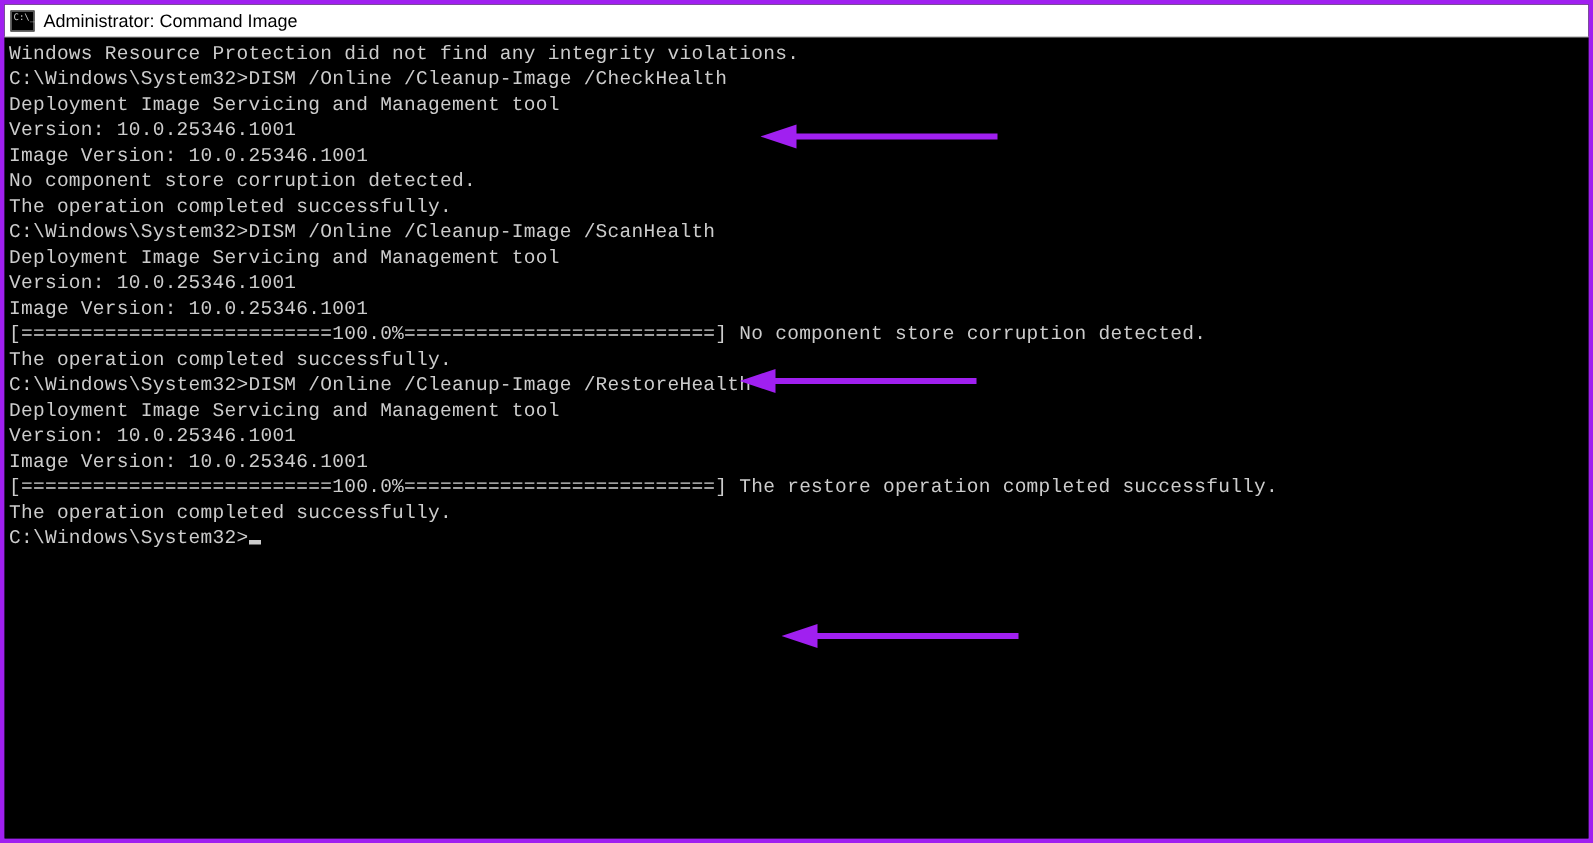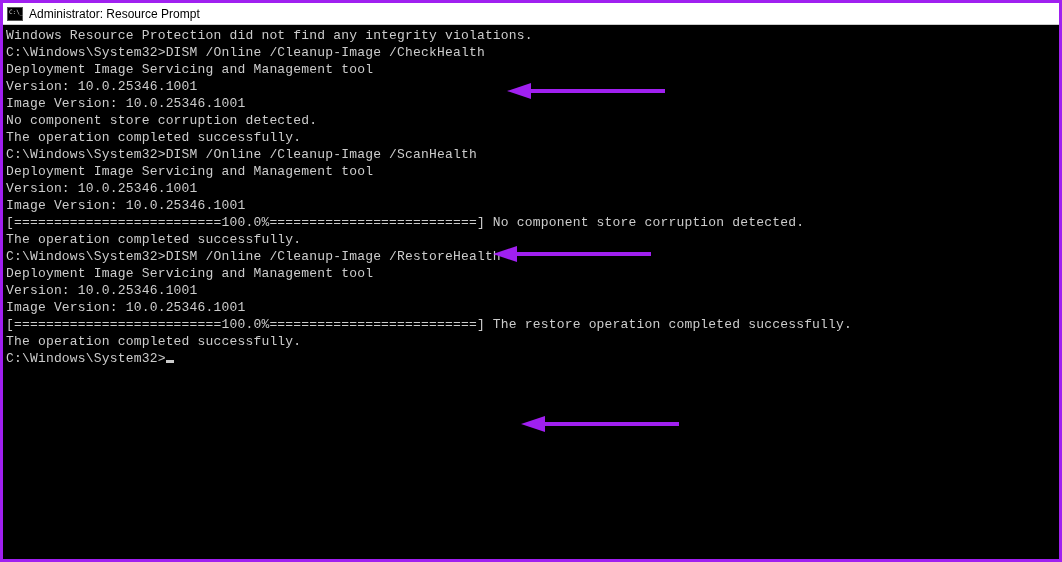--- a/index.html
+++ b/index.html
@@ -64,21 +64,21 @@
   .arrow {
     position: absolute;
     pointer-events: none;
   }
 </style>
 </head>
 <body>
 
 <div class="titlebar">
   <span class="appicon"></span>
-  <span>Administrator: Resource Prompt</span>
+  <span>Administrator: Command Image</span>
 </div>
 
 <div class="terminal" id="terminal"><span class="line">Windows Resource Protection did not find any integrity violations.</span><span class="line"></span><span class="line">C:\Windows\System32&gt;DISM /Online /Cleanup-Image /CheckHealth</span><span class="line"></span><span class="line">Deployment Image Servicing and Management tool</span><span class="line">Version: 10.0.25346.1001</span><span class="line"></span><span class="line">Image Version: 10.0.25346.1001</span><span class="line"></span><span class="line">No component store corruption detected.</span><span class="line">The operation completed successfully.</span><span class="line"></span><span class="line">C:\Windows\System32&gt;DISM /Online /Cleanup-Image /ScanHealth</span><span class="line"></span><span class="line">Deployment Image Servicing and Management tool</span><span class="line">Version: 10.0.25346.1001</span><span class="line"></span><span class="line">Image Version: 10.0.25346.1001</span><span class="line"></span><span class="line">[==========================100.0%==========================] No component store corruption detected.</span><span class="line">The operation completed successfully.</span><span class="line"></span><span class="line">C:\Windows\System32&gt;DISM /Online /Cleanup-Image /RestoreHealth</span><span class="line"></span><span class="line">Deployment Image Servicing and Management tool</span><span class="line">Version: 10.0.25346.1001</span><span class="line"></span><span class="line">Image Version: 10.0.25346.1001</span><span class="line"></span><span class="line">[==========================100.0%==========================] The restore operation completed successfully.</span><span class="line">The operation completed successfully.</span><span class="line"></span><span class="line">C:\Windows\System32&gt;<span class="cursor"></span></span><svg width="160" height="22" class="arrow" style="left: 504px; top: 55px;">
       <line x1="22" y1="11" x2="158" y2="11" stroke="#a020f0" stroke-width="4"></line>
       <polygon points="0,11 24,3 24,19" fill="#a020f0"></polygon>
     </svg><svg width="160" height="22" class="arrow" style="left: 490px; top: 218px;">
       <line x1="22" y1="11" x2="158" y2="11" stroke="#a020f0" stroke-width="4"></line>
       <polygon points="0,11 24,3 24,19" fill="#a020f0"></polygon>
     </svg><svg width="160" height="22" class="arrow" style="left: 518px; top: 388px;">
       <line x1="22" y1="11" x2="158" y2="11" stroke="#a020f0" stroke-width="4"></line>

